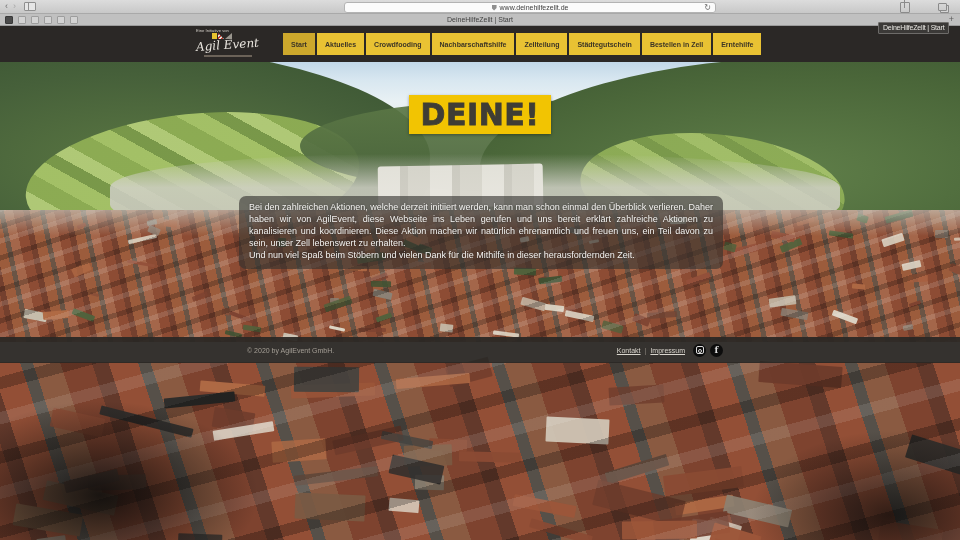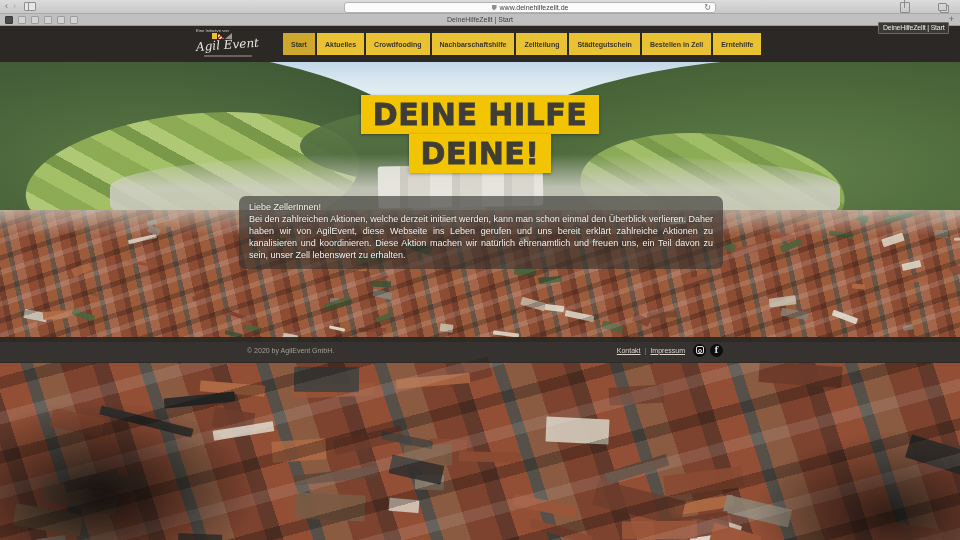--- a/index.html
+++ b/index.html
@@ -284,27 +284,26 @@
         <div class="bit" style="left: 39.7002%; top: 41.7374%; width: 51.6363px; height: 8.22105px; background: rgb(66, 66, 63); transform: rotate(11.5357deg); opacity: 0.763067;"></div>
         <div class="bit" style="left: 63.4387%; top: 13.5427%; width: 55.4449px; height: 18.2917px; background: rgb(109, 59, 43); transform: rotate(-3.45382deg); opacity: 0.76119;"></div>
         <div class="bit" style="left: 18.5933%; top: 96.8935%; width: 43.6464px; height: 19.9566px; background: rgb(46, 45, 43); transform: rotate(2.12624deg); opacity: 0.789573;"></div>
         <div class="bit" style="left: 28.3598%; top: 43.6444%; width: 53.8908px; height: 20.6165px; background: rgb(176, 106, 69); transform: rotate(-3.94829deg); opacity: 0.798893;"></div>
       </div>
     <div class="shadeBL"></div>
     <div class="shadeBR"></div>
   </div>
 
   <div class="herotitle">
-    <div><span class="titleblock">DEINE HILFE</span></div>
     <div class="titlerow2"><span class="titleblock">DEINE!</span></div>
   </div>
 
   <div class="herotext">
-    <div>Liebe ZellerInnen!</div>
     <div>Bei den zahlreichen Aktionen, welche derzeit initiiert werden, kann man schon einmal den Überblick verlieren. Daher haben wir von AgilEvent, diese Webseite ins Leben gerufen und uns bereit erklärt zahlreiche Aktionen zu kanalisieren und koordinieren. Diese Aktion machen wir natürlich ehrenamtlich und freuen uns, ein Teil davon zu sein, unser Zell lebenswert zu erhalten.</div>
+    <div>Und nun viel Spaß beim Stöbern und vielen Dank für die Mithilfe in dieser herausfordernden Zeit.</div>
   </div>
 
   <div class="footer">
     <div class="footinner">
       <span class="copyright">© 2020 by AgilEvent GmbH.</span>
       <span class="footspacer"></span>
       <a class="footlink">Kontakt</a>
       <span class="footsep">|</span>
       <a class="footlink">Impressum</a>
       <span class="soc">

